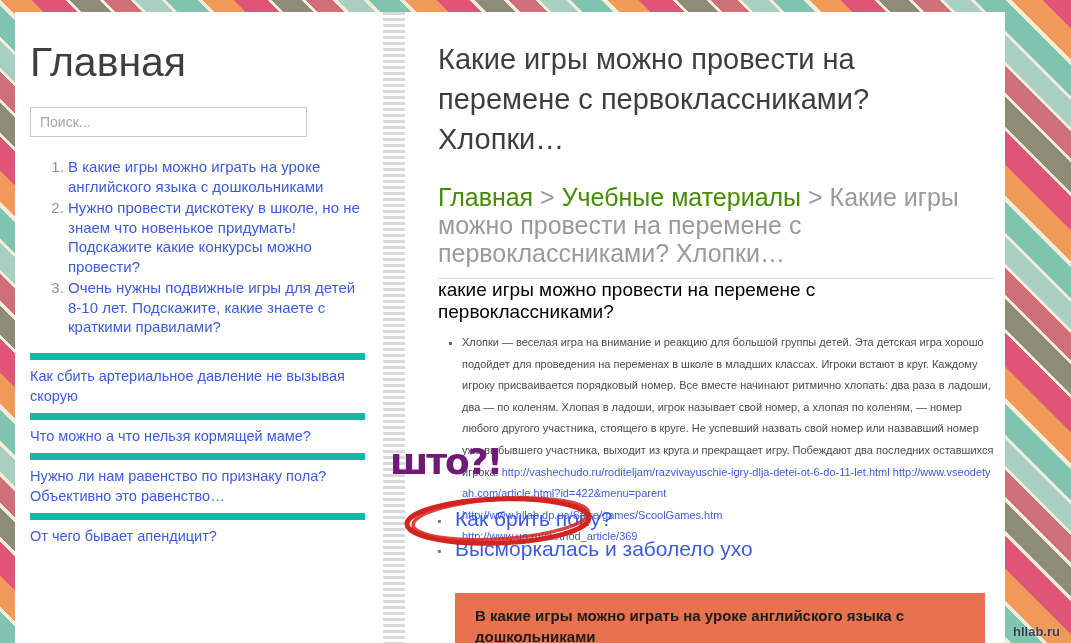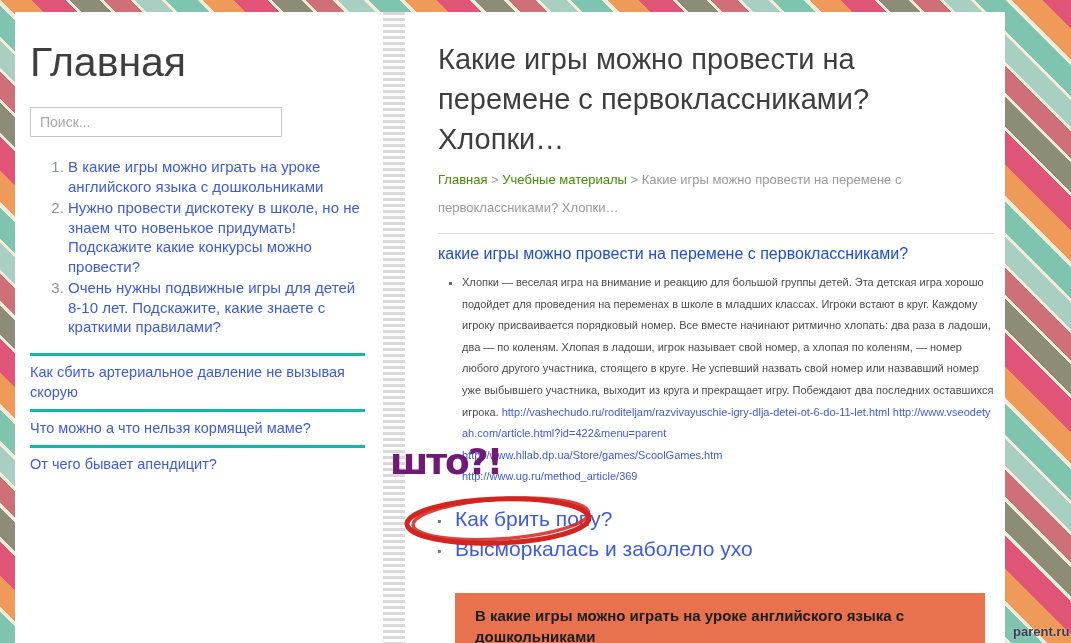--- a/index.html
+++ b/index.html
@@ -36,58 +36,58 @@
 
   
   .sidebar { position: absolute; left: 30px; top: 12px; width: 335px; }
   .sidebar-title {
     margin-top: 26px;
     font-size: 41px; line-height: 48px;
     font-weight: 400; color: #3e3e3e;
   }
   .search-input {
     display: block; margin-top: 21px;
-    width: 252px; height: 30px;
+    width: 277px; height: 30px;
     border: 1px solid #c9c9c9; border-radius: 0;
     padding: 0 9px; font-size: 14px; color: #444;
     font-family: "Liberation Sans", sans-serif;
     outline: none;
   }
   .search-input::placeholder { color: #a8a8a8; }
   .num-list {
     margin: 20px 0 0; padding-left: 38px;
     font-size: 15px; line-height: 19.5px;
   }
   .num-list li { margin: 0 0 2px; color: #8b93a3; }
   .num-list li::marker { color: #8b93a3; }
   .num-list a, .side-links a, .rel-list a, .article a {
     color: #3d5be0; text-decoration: none; cursor: pointer;
   }
   .side-links { margin-top: 16px; list-style: none; }
   .side-links li {
-    border-top: 3px solid #14b8a6;
+    border-top: 7px solid #14b8a6;
     padding: 6px 0 7px;
     font-size: 14.5px; line-height: 20px;
   }
 
   
   .main { position: absolute; left: 438px; top: 12px; width: 556px; }
   .main-title {
     margin-top: 27px;
     font-size: 29px; line-height: 40px;
     font-weight: 400; color: #3e3e3e;
   }
   .breadcrumb {
-    margin-top: 7px;
-    font-size: 13px; line-height: 28px; color: #9a9a9a;
+    margin-top: 24px;
+    font-size: 25px; line-height: 28px; color: #9a9a9a;
   }
   .breadcrumb .crumb-link { color: #448c00; text-decoration: none; cursor: pointer; }
   .breadcrumb .crumb-sep { color: #9a9a9a; }
   .main-rule { border: none; border-top: 1px solid #dcdcdc; margin-top: 11px; }
-  .subtitle { margin-top: 11px; font-size: 16px; color: #1d4ed8; }
+  .subtitle { font-size: 19px; color: #000000; }
   .article { margin-top: 9px; padding-left: 24px; list-style: square; }
   .article li { color: #4b4b4b; font-size: 11px; line-height: 21.6px; }
   .article li::marker { color: #666; font-size: 11px; }
   .article a { word-break: break-all; }
 
   .rel-list { position: absolute; left: 437px; top: 510px; list-style: none; }
   .rel-list li { margin-bottom: 10px; font-size: 21px; line-height: 18px; }
   .rel-list li::before {
     content: "▪"; color: #7a7a7a; font-size: 12px;
     display: inline-block; width: 18px; vertical-align: 1px;
@@ -137,20 +137,21 @@
 
   <ol class="num-list">
     <li><a>В какие игры можно играть на уроке английского языка с дошкольниками</a></li>
     <li><a>Нужно провести дискотеку в школе, но не знаем что новенькое придумать! Подскажите какие конкурсы можно провести?</a></li>
     <li><a>Очень нужны подвижные игры для детей 8-10 лет. Подскажите, какие знаете с краткими правилами?</a></li>
   </ol>
 
   <ul class="side-links">
     <li><a>Как сбить артериальное давление не вызывая скорую</a></li>
     <li><a>Что можно а что нельзя кормящей маме?</a></li>
+    <li><a>Нужно ли нам равенство по признаку пола? Объективно это равенство…</a></li>
     <li><a>От чего бывает апендицит?</a></li>
 
   </ul>
 </div>
 
 <div class="main">
   <h1 class="main-title">Какие игры можно провести на перемене с первоклассниками? Хлопки…</h1>
 
   <div class="breadcrumb">
     <a class="crumb-link">Главная</a>
@@ -187,13 +188,13 @@
   <div class="banner-title">В какие игры можно играть на уроке английского языка с дошкольниками</div>
 </div>
 
 <div class="meme-text">што?!</div>
 
 <svg class="meme-ellipse" viewBox="0 0 192 54" xmlns="http://www.w3.org/2000/svg">
   <ellipse cx="96" cy="27" rx="91" ry="22" fill="none" stroke="#d32420" stroke-width="5"></ellipse>
   <ellipse cx="99" cy="25" rx="88" ry="20" fill="none" stroke="#d32420" stroke-width="3.5" opacity="0.85" transform="rotate(-2 99 25)"></ellipse>
 </svg>
 
-<div class="watermark">parent.ru</div>
+<div class="watermark">hllab.ru</div>
 
 </body></html>

